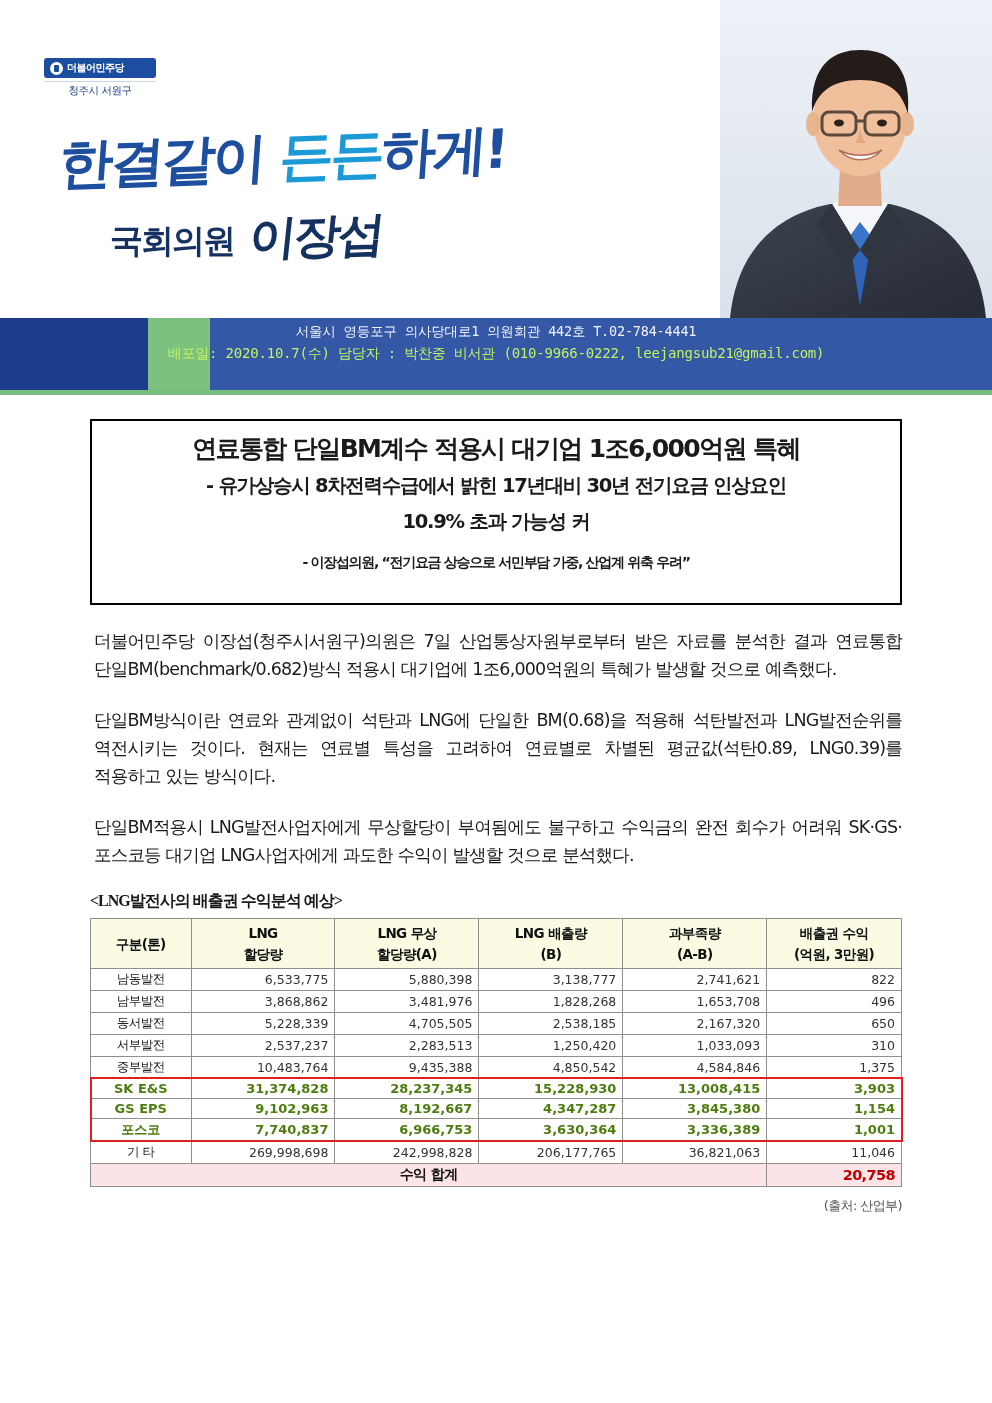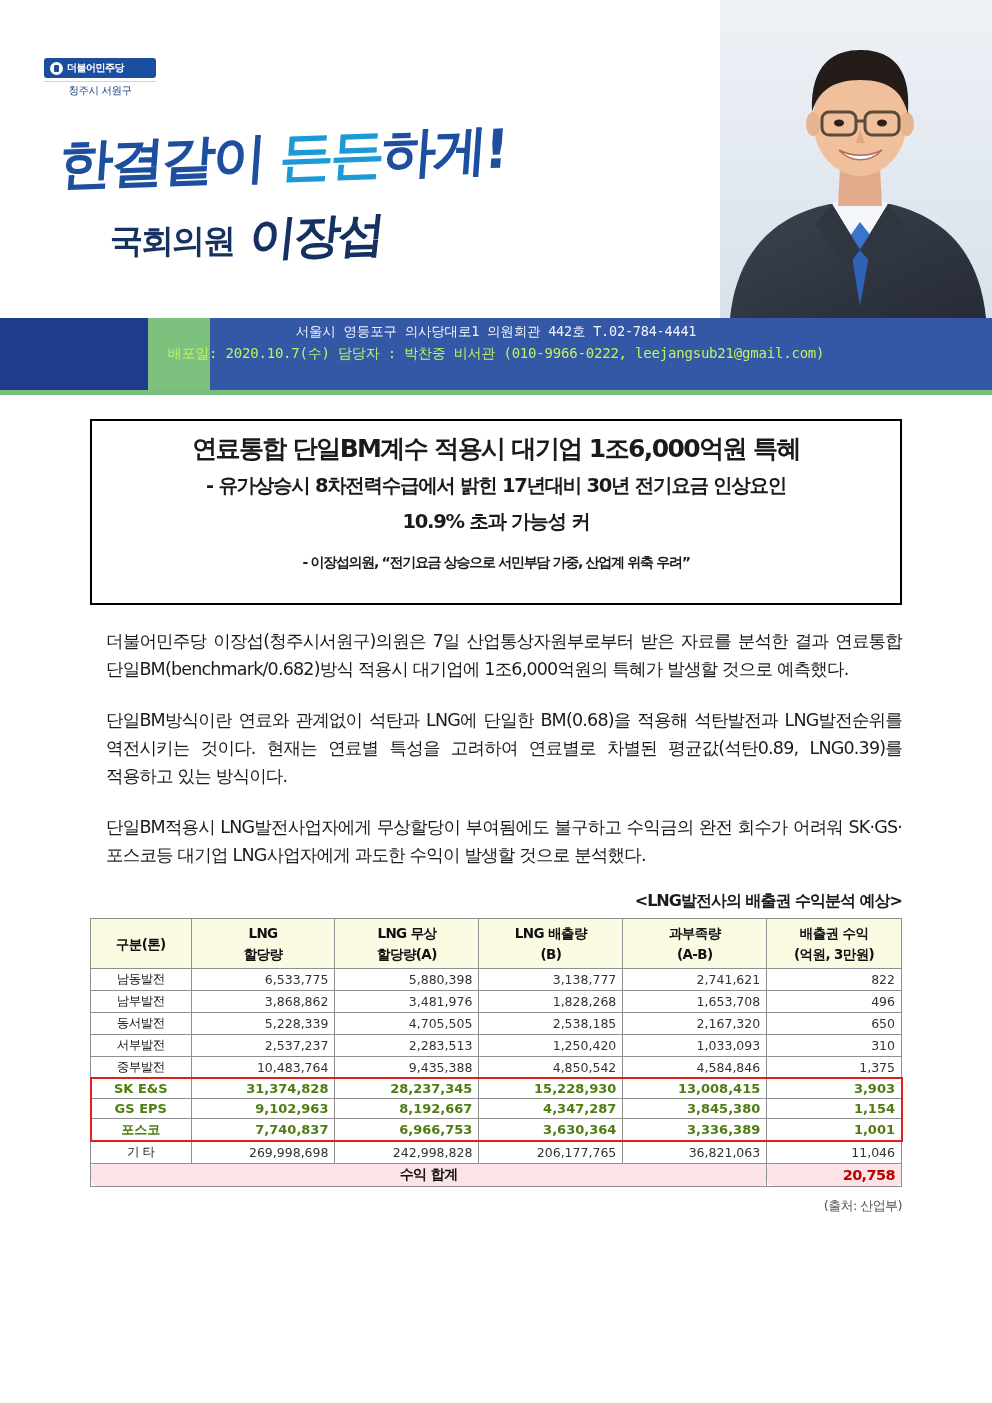--- a/index.html
+++ b/index.html
@@ -186,35 +186,36 @@
     line-height: 1.38;
   }
   .title-box .t-sub2 {
     margin-top: 18px;
     font-size: 14px;
     font-weight: bold;
     letter-spacing: -1.3px;
   }
 
   p.para {
-    margin: 0 0 22px 16px;
+    margin: 0 0 22px 4px;
     font-size: 17.5px;
     line-height: 1.62;
     text-align: justify;
     text-justify: inter-character;
     letter-spacing: -0.8px;
     word-break: keep-all;
   }
 
   .table-caption {
-    text-align: right;
+    text-align: left;
     font-size: 16px;
     font-weight: bold;
     letter-spacing: -1px;
     margin: 12px 0 6px 0;
+    font-family: Liberation Serif, serif;
   }
 
   table.emis {
     border-collapse: collapse;
     width: 100%;
     font-family: "DejaVu Sans", sans-serif;
     font-size: 12.5px;
   }
   table.emis th, table.emis td {
     border: 1px solid #8f8f8f;
@@ -254,21 +255,20 @@
     box-sizing: border-box;
   }
 
   table.emis tr.total td {
     background: #fbe3e6;
     text-align: center;
     font-weight: bold;
     color: #111111;
     font-size: 14px;
     letter-spacing: -0.6px;
-    border-radius: 6px;
   }
   table.emis tr.total td.total-val {
     text-align: right;
     color: #c00000;
     font-size: 14.5px;
   }
 
   .source {
     margin-top: 10px;
     text-align: right;

